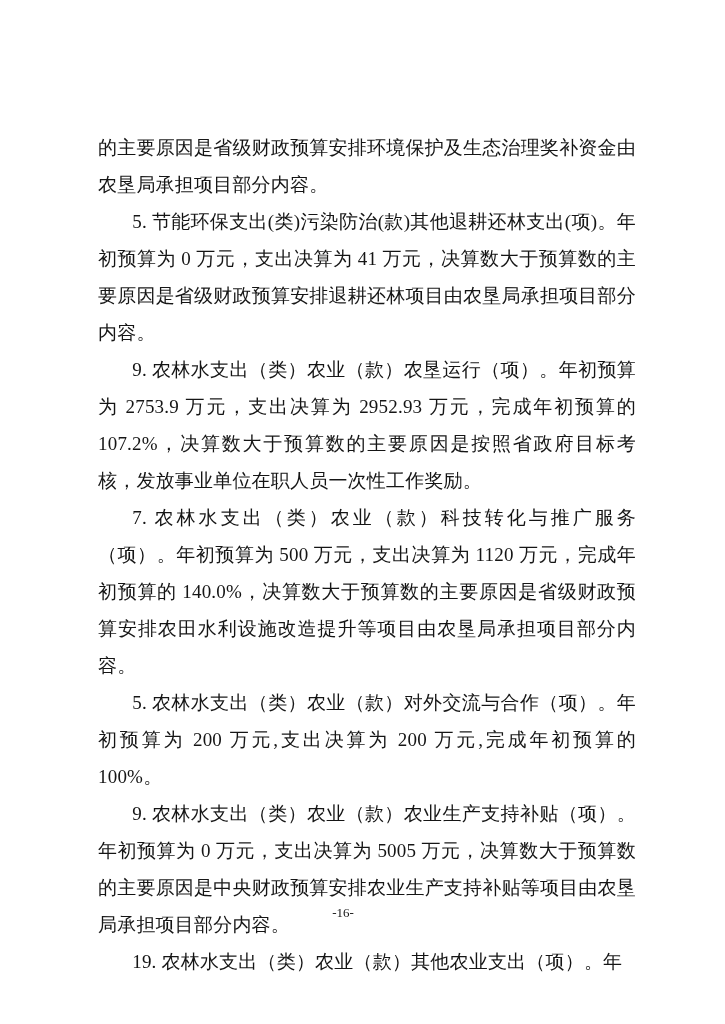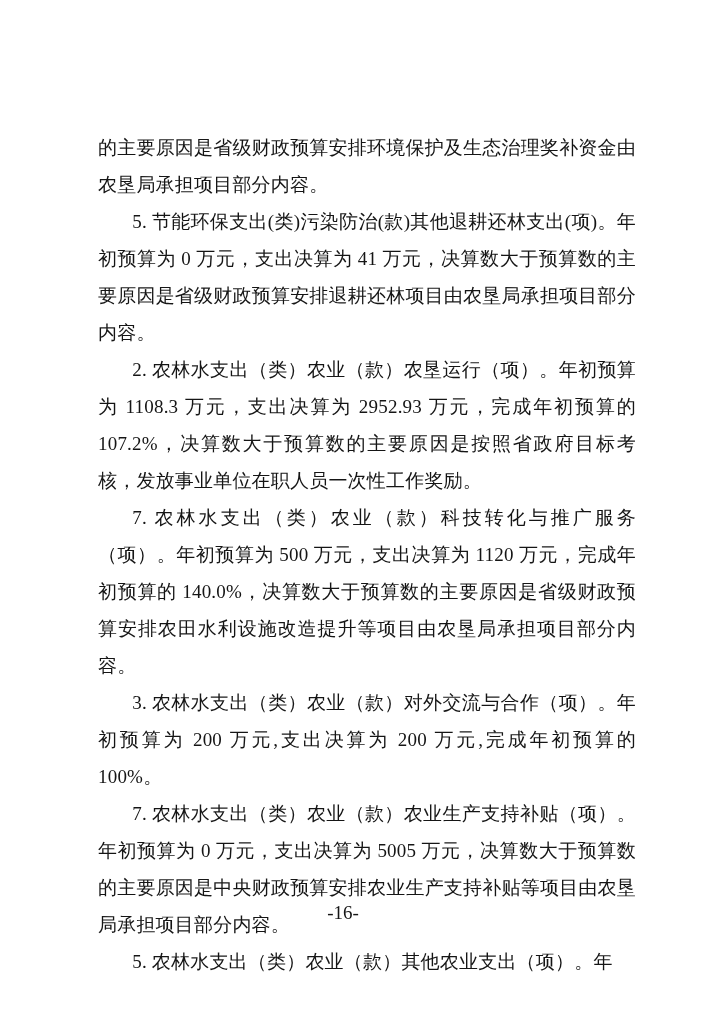--- a/index.html
+++ b/index.html
@@ -35,55 +35,55 @@
     text-indent: 0;
   }
   .run { font-weight: 400; }
   .run.bold { font-weight: 400; }
   .footer {
     position: absolute;
     top: 901px;
     left: 98px;
     width: 490px;
     text-align: center;
-    font-size: 19px;
+    font-size: 13px;
     line-height: 24px;
     color: #151515;
   }
 </style>
 </head>
 <body>
 
 <div class="page">
   <div class="body-text">
 
     <p class="para no-indent">
       <span class="run">的主要原因是省级财政预算安排环境保护及生态治理奖补资金由农垦局承担项目部分内容。</span>
     </p>
 
     <p class="para">
       <span class="run bold">5. 节能环保支出(类)污染防治(款)其他退耕还林支出(项)。</span><span class="run">年初预算为 0 万元，支出决算为 41 万元，决算数大于预算数的主要原因是省级财政预算安排退耕还林项目由农垦局承担项目部分内容。</span>
     </p>
 
     <p class="para">
-      <span class="run bold">2. 农林水支出（类）农业（款）农垦运行（项）。</span><span class="run">年初预算为 1108.3 万元，支出决算为 2952.93 万元，完成年初预算的 107.2%，决算数大于预算数的主要原因是按照省政府目标考核，发放事业单位在职人员一次性工作奖励。</span>
+      <span class="run bold">9. 农林水支出（类）农业（款）农垦运行（项）。</span><span class="run">年初预算为 2753.9 万元，支出决算为 2952.93 万元，完成年初预算的 107.2%，决算数大于预算数的主要原因是按照省政府目标考核，发放事业单位在职人员一次性工作奖励。</span>
     </p>
 
     <p class="para">
       <span class="run bold">7. 农林水支出（类）农业（款）科技转化与推广服务（项）。</span><span class="run">年初预算为 500 万元，支出决算为 1120 万元，完成年初预算的 140.0%，决算数大于预算数的主要原因是省级财政预算安排农田水利设施改造提升等项目由农垦局承担项目部分内容。</span>
     </p>
 
     <p class="para">
-      <span class="run bold">3. 农林水支出（类）农业（款）对外交流与合作（项）。</span><span class="run">年初预算为 200 万元,支出决算为 200 万元,完成年初预算的 100%。</span>
+      <span class="run bold">5. 农林水支出（类）农业（款）对外交流与合作（项）。</span><span class="run">年初预算为 200 万元,支出决算为 200 万元,完成年初预算的 100%。</span>
     </p>
 
     <p class="para">
-      <span class="run bold">7. 农林水支出（类）农业（款）农业生产支持补贴（项）。</span><span class="run">年初预算为 0 万元，支出决算为 5005 万元，决算数大于预算数的主要原因是中央财政预算安排农业生产支持补贴等项目由农垦局承担项目部分内容。</span>
+      <span class="run bold">9. 农林水支出（类）农业（款）农业生产支持补贴（项）。</span><span class="run">年初预算为 0 万元，支出决算为 5005 万元，决算数大于预算数的主要原因是中央财政预算安排农业生产支持补贴等项目由农垦局承担项目部分内容。</span>
     </p>
 
     <p class="para">
-      <span class="run bold">5. 农林水支出（类）农业（款）其他农业支出（项）。</span><span class="run">年</span>
+      <span class="run bold">19. 农林水支出（类）农业（款）其他农业支出（项）。</span><span class="run">年</span>
     </p>
 
   </div>
 
   <div class="footer">-16-</div>
 </div>
 
 </body></html>

